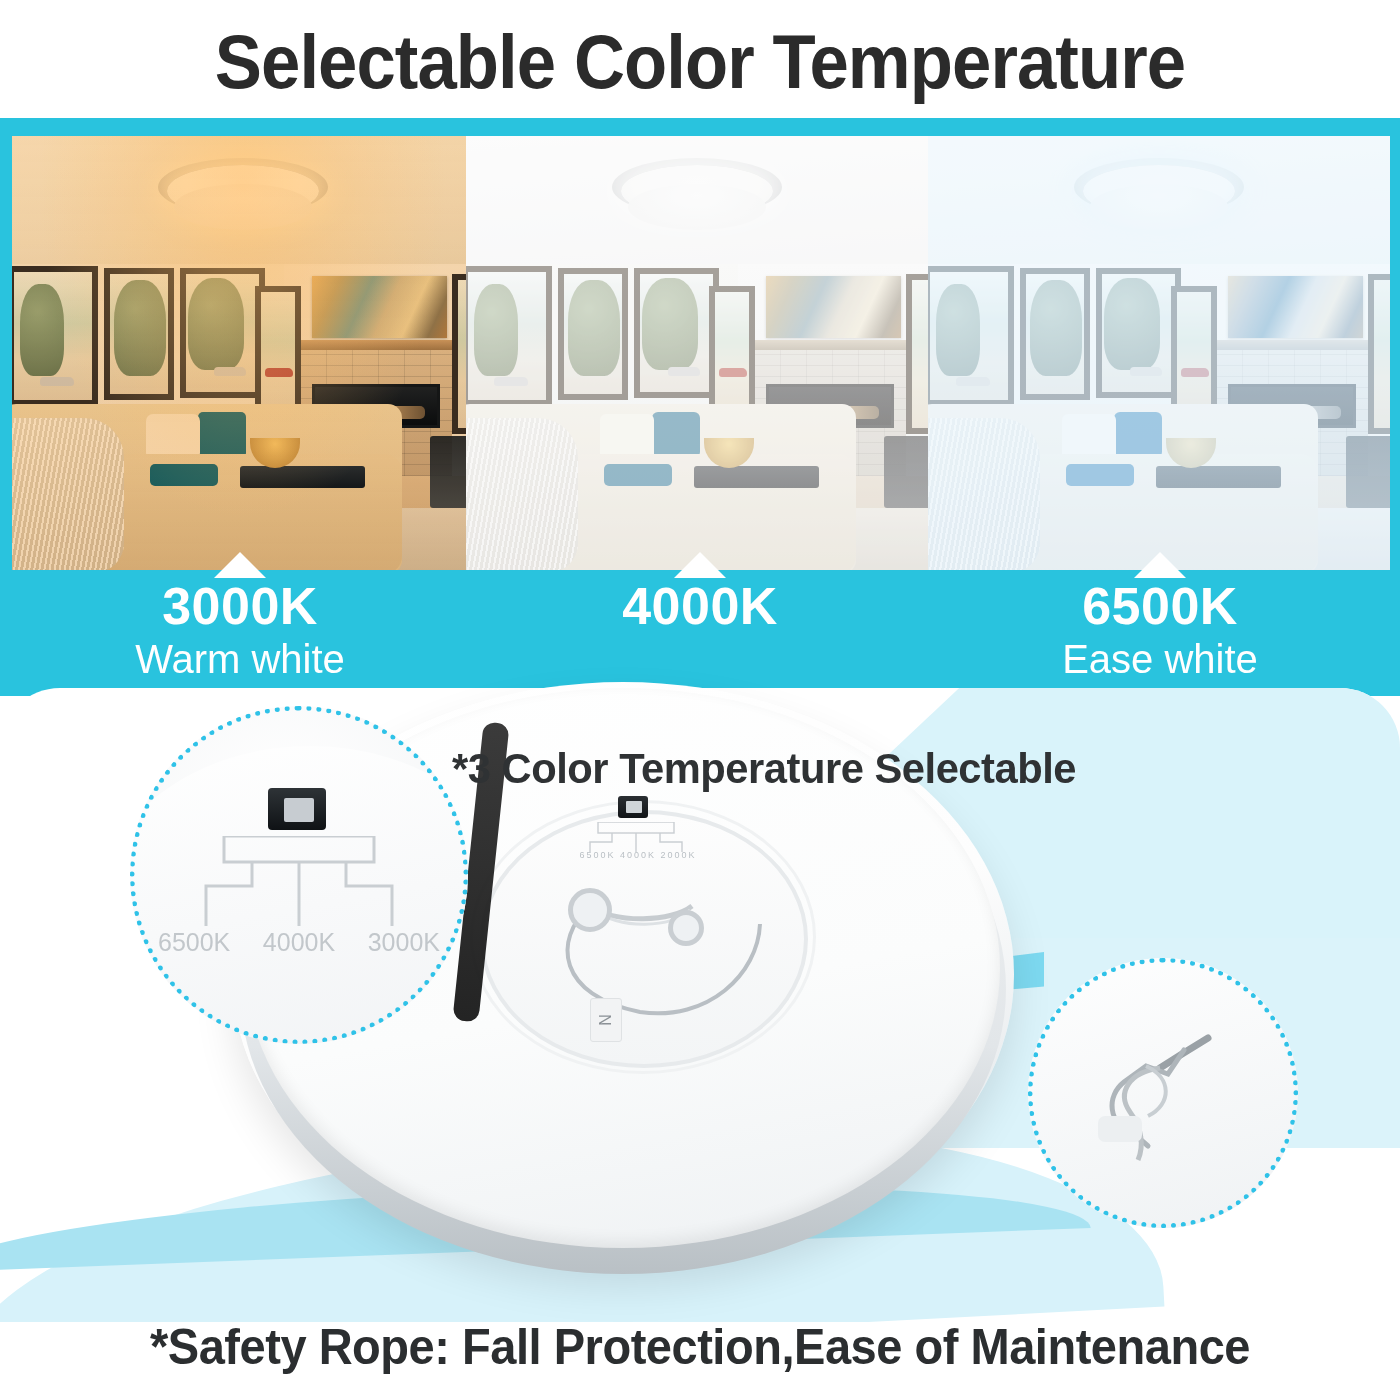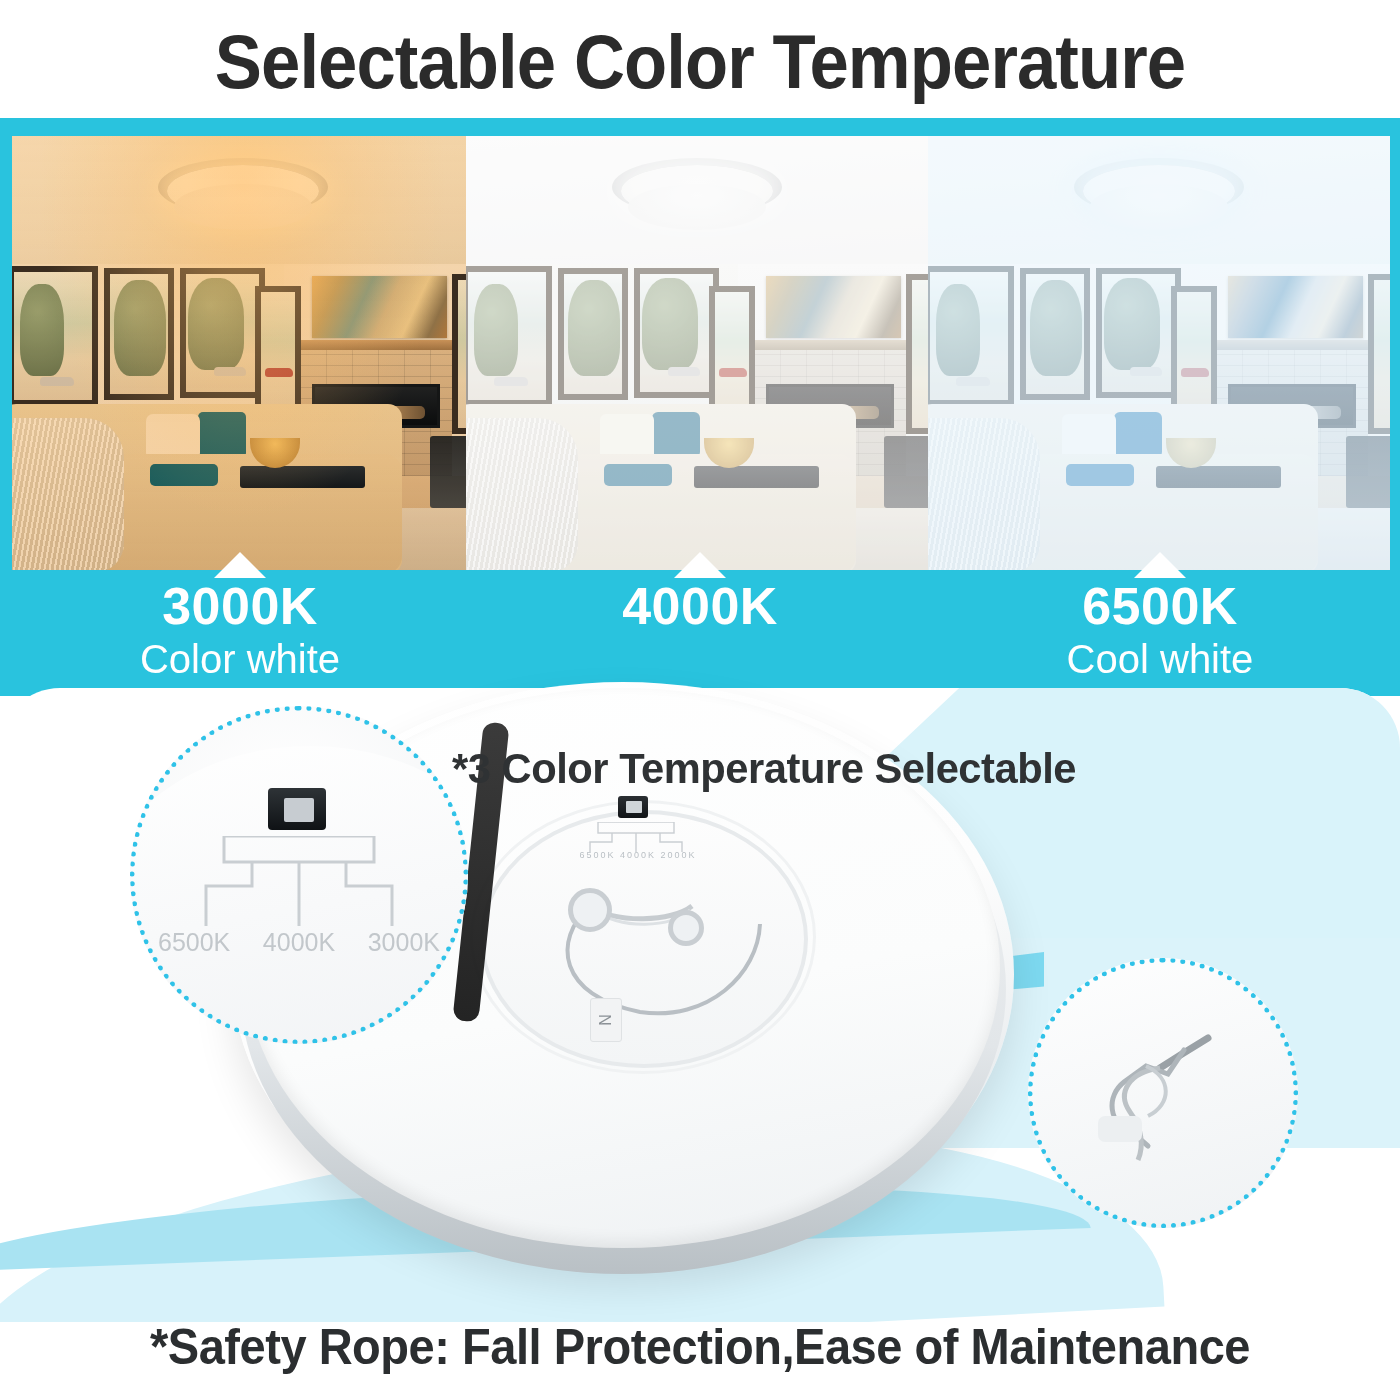--- a/index.html
+++ b/index.html
@@ -369,28 +369,28 @@
       </div>
 
     </div>
 
     <div class="pointer" style="left:214px;top:434px;"></div>
     <div class="pointer" style="left:674px;top:434px;"></div>
     <div class="pointer" style="left:1134px;top:434px;"></div>
 
     <div class="kgroup" style="left:10px;top:462px;width:460px;">
       <div class="kbig">3000K</div>
-      <div class="ksub">Color white</div>
+      <div class="ksub">Warm white</div>
     </div>
     <div class="kgroup" style="left:470px;top:462px;width:460px;">
       <div class="kbig">4000K</div>
     </div>
     <div class="kgroup" style="left:930px;top:462px;width:460px;">
       <div class="kbig">6500K</div>
-      <div class="ksub">Cool white</div>
+      <div class="ksub">Ease white</div>
     </div>
   </div>
 
   <div class="lower">
     <div class="blue-tr"></div>
     <div class="blue-tr2"></div>
     <div class="wave-a"></div>
     <div class="wave-b"></div>
     <div class="wave-mask"></div>
   </div>

